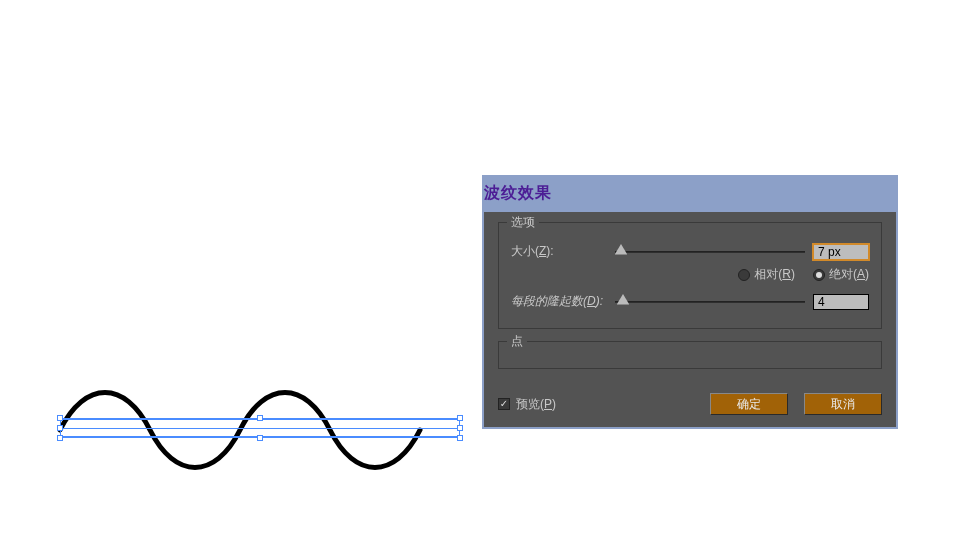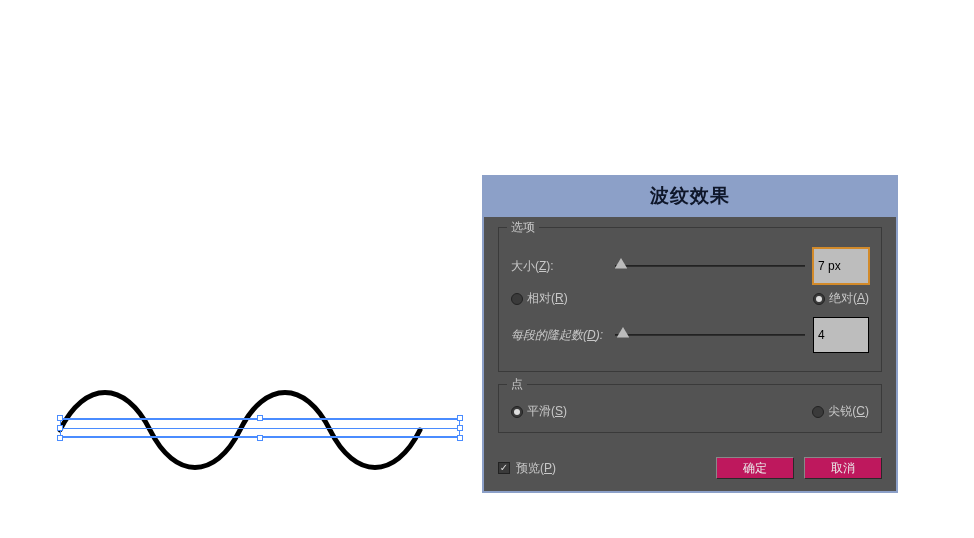--- a/index.html
+++ b/index.html
@@ -40,23 +40,22 @@
   .dialog {
     position: absolute;
     left: 482px;
     top: 175px;
     width: 416px;
     background: #535353;
     border: 2px solid #8ca0c8;
   }
   .dialog-title {
     background: #8ca0c8;
-    color: #0f172a;
-    text-align: center;
-    font-size: 19px;
+    color: #4c1d95;
+    font-size: 16px;
     font-weight: bold;
     padding: 6px 0 8px;
     letter-spacing: 1px;
   }
   .dialog-body {
     padding: 10px 14px 8px 14px;
   }
   .fieldset {
     border: 1px solid #3a3a3a;
     border-top: 1px solid #3a3a3a;
@@ -111,36 +110,36 @@
   .slider-thumb::after {
     content: "";
     position: absolute;
     left: -6px; top: 10px;
     width: 12px; height: 1px;
     background: #888;
   }
 
   .num-field {
     width: 56px;
-    height: 36px;
+    height: 16px;
     background: #bdbdbd;
     border: 1px solid #000;
     color: #000;
     font-size: 12px;
     padding: 2px 4px;
   }
   .num-field.highlight {
     outline: 2px solid #d28a2a;
     outline-offset: -1px;
   }
 
   .radio-row {
     display: flex;
-    justify-content: space-between;
-    gap: 8px;
+    justify-content: flex-end;
+    gap: 18px;
     margin-top: 4px;
   }
   .radio {
     display: inline-flex;
     align-items: center;
     gap: 4px;
     color: #c8c8c8;
     cursor: pointer;
     font-size: 12px;
   }
@@ -180,27 +179,27 @@
     display: inline-flex;
     align-items: center; justify-content: center;
     color: #ddd;
     font-size: 10px;
     line-height: 1;
   }
   .spacer { flex: 1; }
   .btn {
     width: 78px;
     height: 22px;
-    background: #be185d;
+    background: #a16207;
     border: 1px solid #2a2a2a;
     border-top-color: #888;
     border-left-color: #888;
     color: #eaeaea;
     font-size: 12px;
-    margin-left: 10px;
+    margin-left: 16px;
     cursor: pointer;
   }
 </style>
 </head>
 <body>
 
 <div class="canvas-area">
 
   <svg class="wave-svg" width="400" height="80">
     <path stroke="#000" stroke-width="5" fill="none" stroke-linecap="round" d="M 0 35 C 25 -15, 65 -15, 90 35 S 155 85, 180 35 S 245 -15, 270 35 S 335 85, 360 35"></path>
@@ -258,30 +257,20 @@
         <div class="slider">
           <div class="slider-track"></div>
           <div class="slider-thumb" style="left:2px;"></div>
         </div>
         <input class="num-field" value="4" style="">
       </div>
     </div>
 
     <div class="fieldset">
       <div class="legend">点</div>
-      <div class="radio-row">
-        <span class="radio checked">
-          <span class="dot"></span>
-          <span><span>平滑(</span><span class="hotkey">S</span><span>)</span></span>
-        </span>
-        <span class="radio">
-          <span class="dot"></span>
-          <span><span>尖锐(</span><span class="hotkey">C</span><span>)</span></span>
-        </span>
-      </div>
     </div>
   </div>
 
   <div class="bottom-row">
     <span class="checkbox">
       <span class="box">✓</span>
       <span><span>预览(</span><span class="hotkey">P</span><span>)</span></span>
     </span>
     <span class="spacer"></span>
     <button class="btn">确定</button>

